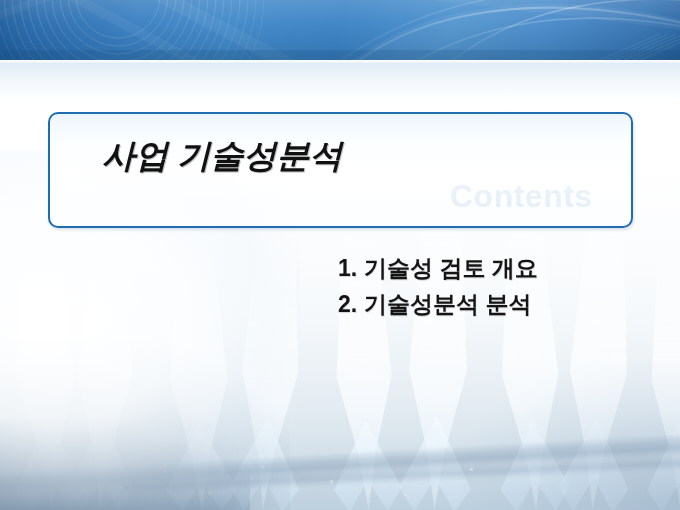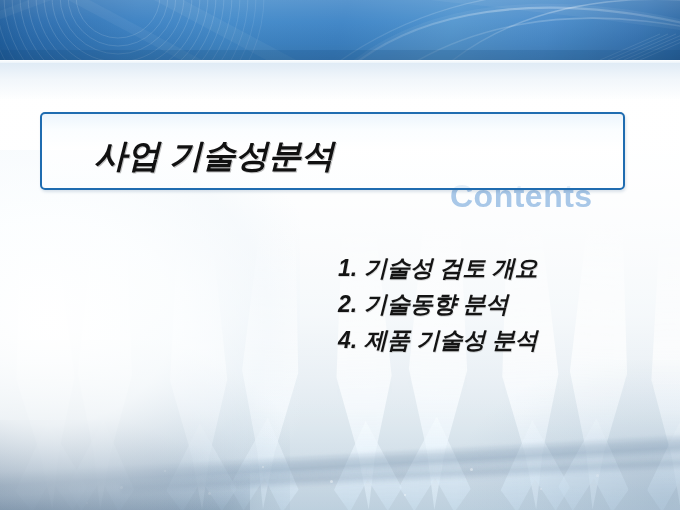--- a/index.html
+++ b/index.html
@@ -235,27 +235,27 @@
     height: 36px;
     background: linear-gradient(to bottom,
         rgba(222,234,245,0.95) 0%,
         rgba(236,243,249,0.7) 45%,
         rgba(247,251,253,0.15) 100%);
   }
 
   
   .title-box {
     position: absolute;
-    left: 40px;
+    left: 48px;
     top: 112px;
     width: 585px;
-    height: 78px;
+    height: 116px;
     box-sizing: border-box;
     border: 2px solid #1f6cb0;
-    border-radius: 5px;
+    border-radius: 10px;
     background: linear-gradient(to bottom,
         rgba(235,244,252,0.92) 0%,
         rgba(250,253,255,0.88) 22%,
         rgba(255,255,255,0.80) 48%,
         rgba(252,254,255,0.70) 100%);
     box-shadow: 1px 2px 3px rgba(60,100,140,0.18);
     overflow: hidden;
   }
   .title-text {
     position: absolute;
@@ -289,21 +289,20 @@
     top: 250px;
     width: 300px;
   }
   .agenda-item {
     font-size: 23px;
     font-weight: bold;
     color: #141414;
     line-height: 36px;
     white-space: nowrap;
     text-shadow: 0.6px 0.6px 0 rgba(150,150,150,0.35);
-    font-style: italic;
   }
   .agenda-item .num {
     display: inline-block;
     min-width: 26px;
   }
 </style>
 </head>
 <body>
 
 <div id="slide">
@@ -449,20 +448,17 @@
 
   <div class="title-box">
     <div class="title-text">사업 기술성분석</div>
   </div>
 
   <div class="agenda">
     <div class="agenda-item">
       <span class="num">1.</span><span>기술성 검토 개요</span>
     </div>
     <div class="agenda-item">
-      <span class="num">2.</span><span>기술동향 분석</span>
-    </div>
-    <div class="agenda-item">
-      <span class="num">4.</span><span>제품 기술성 분석</span>
+      <span class="num">2.</span><span>기술성분석 분석</span>
     </div>
   </div>
 
 </div>
 
 </body></html>

